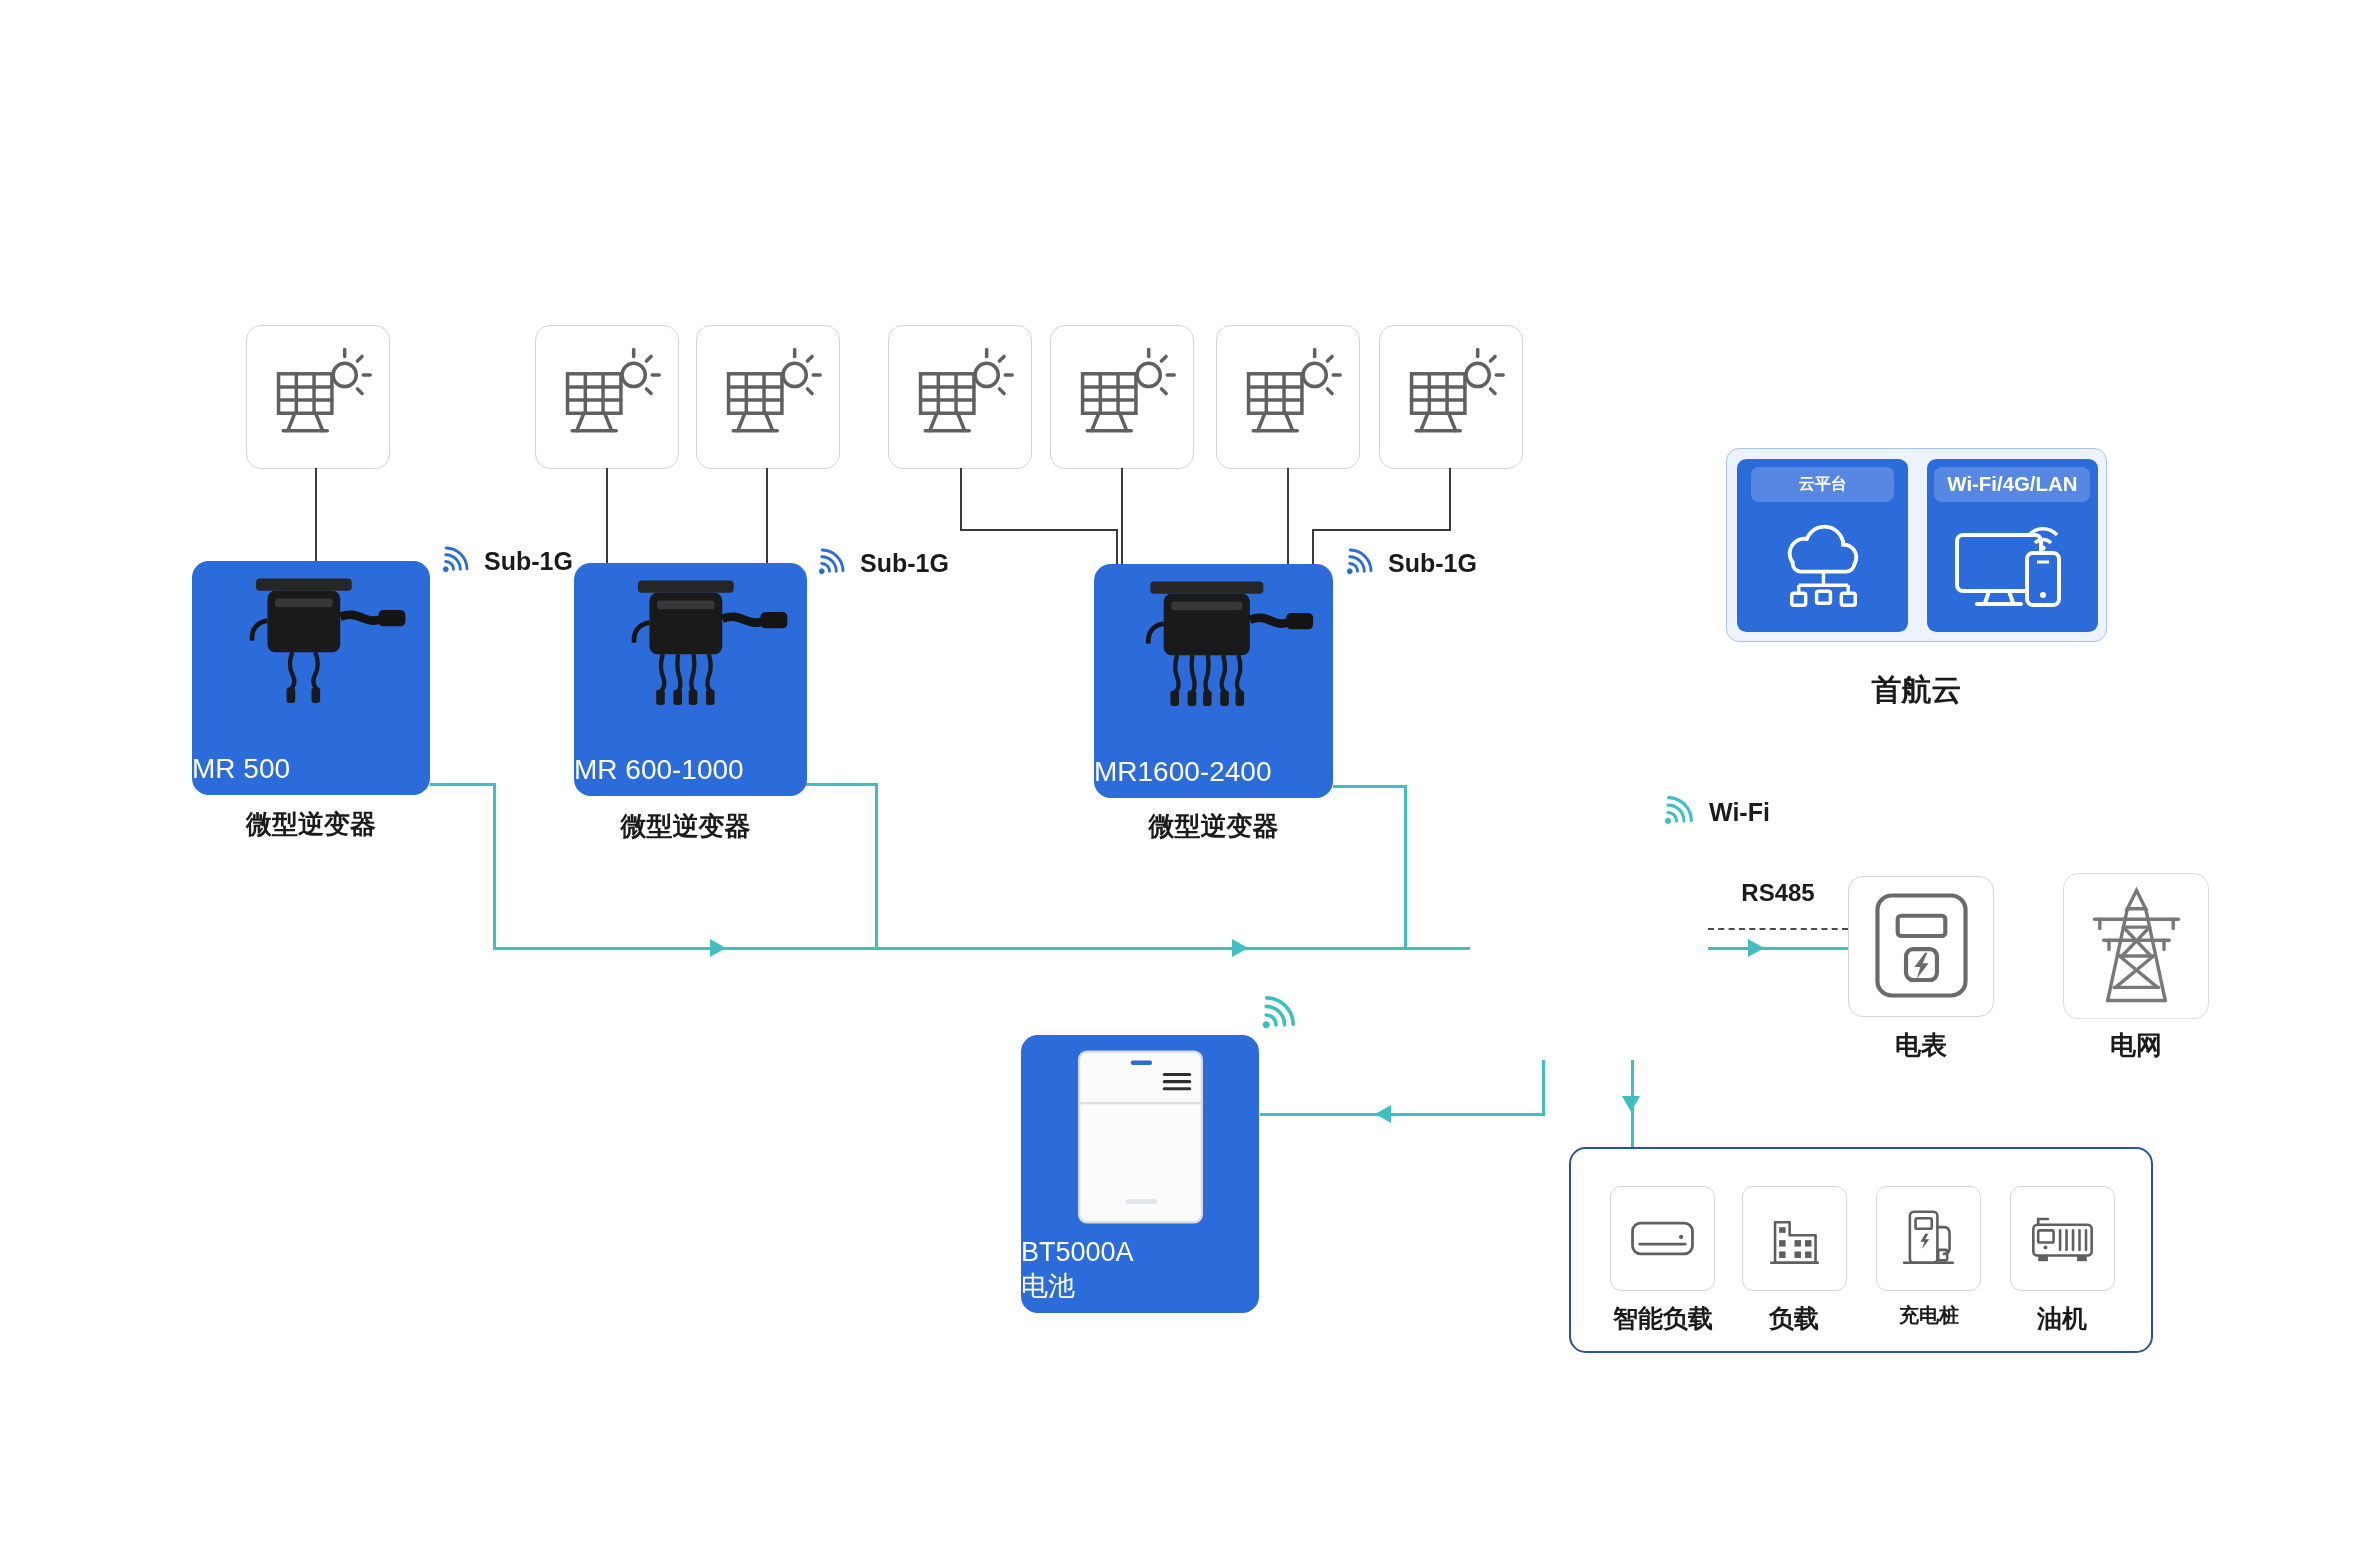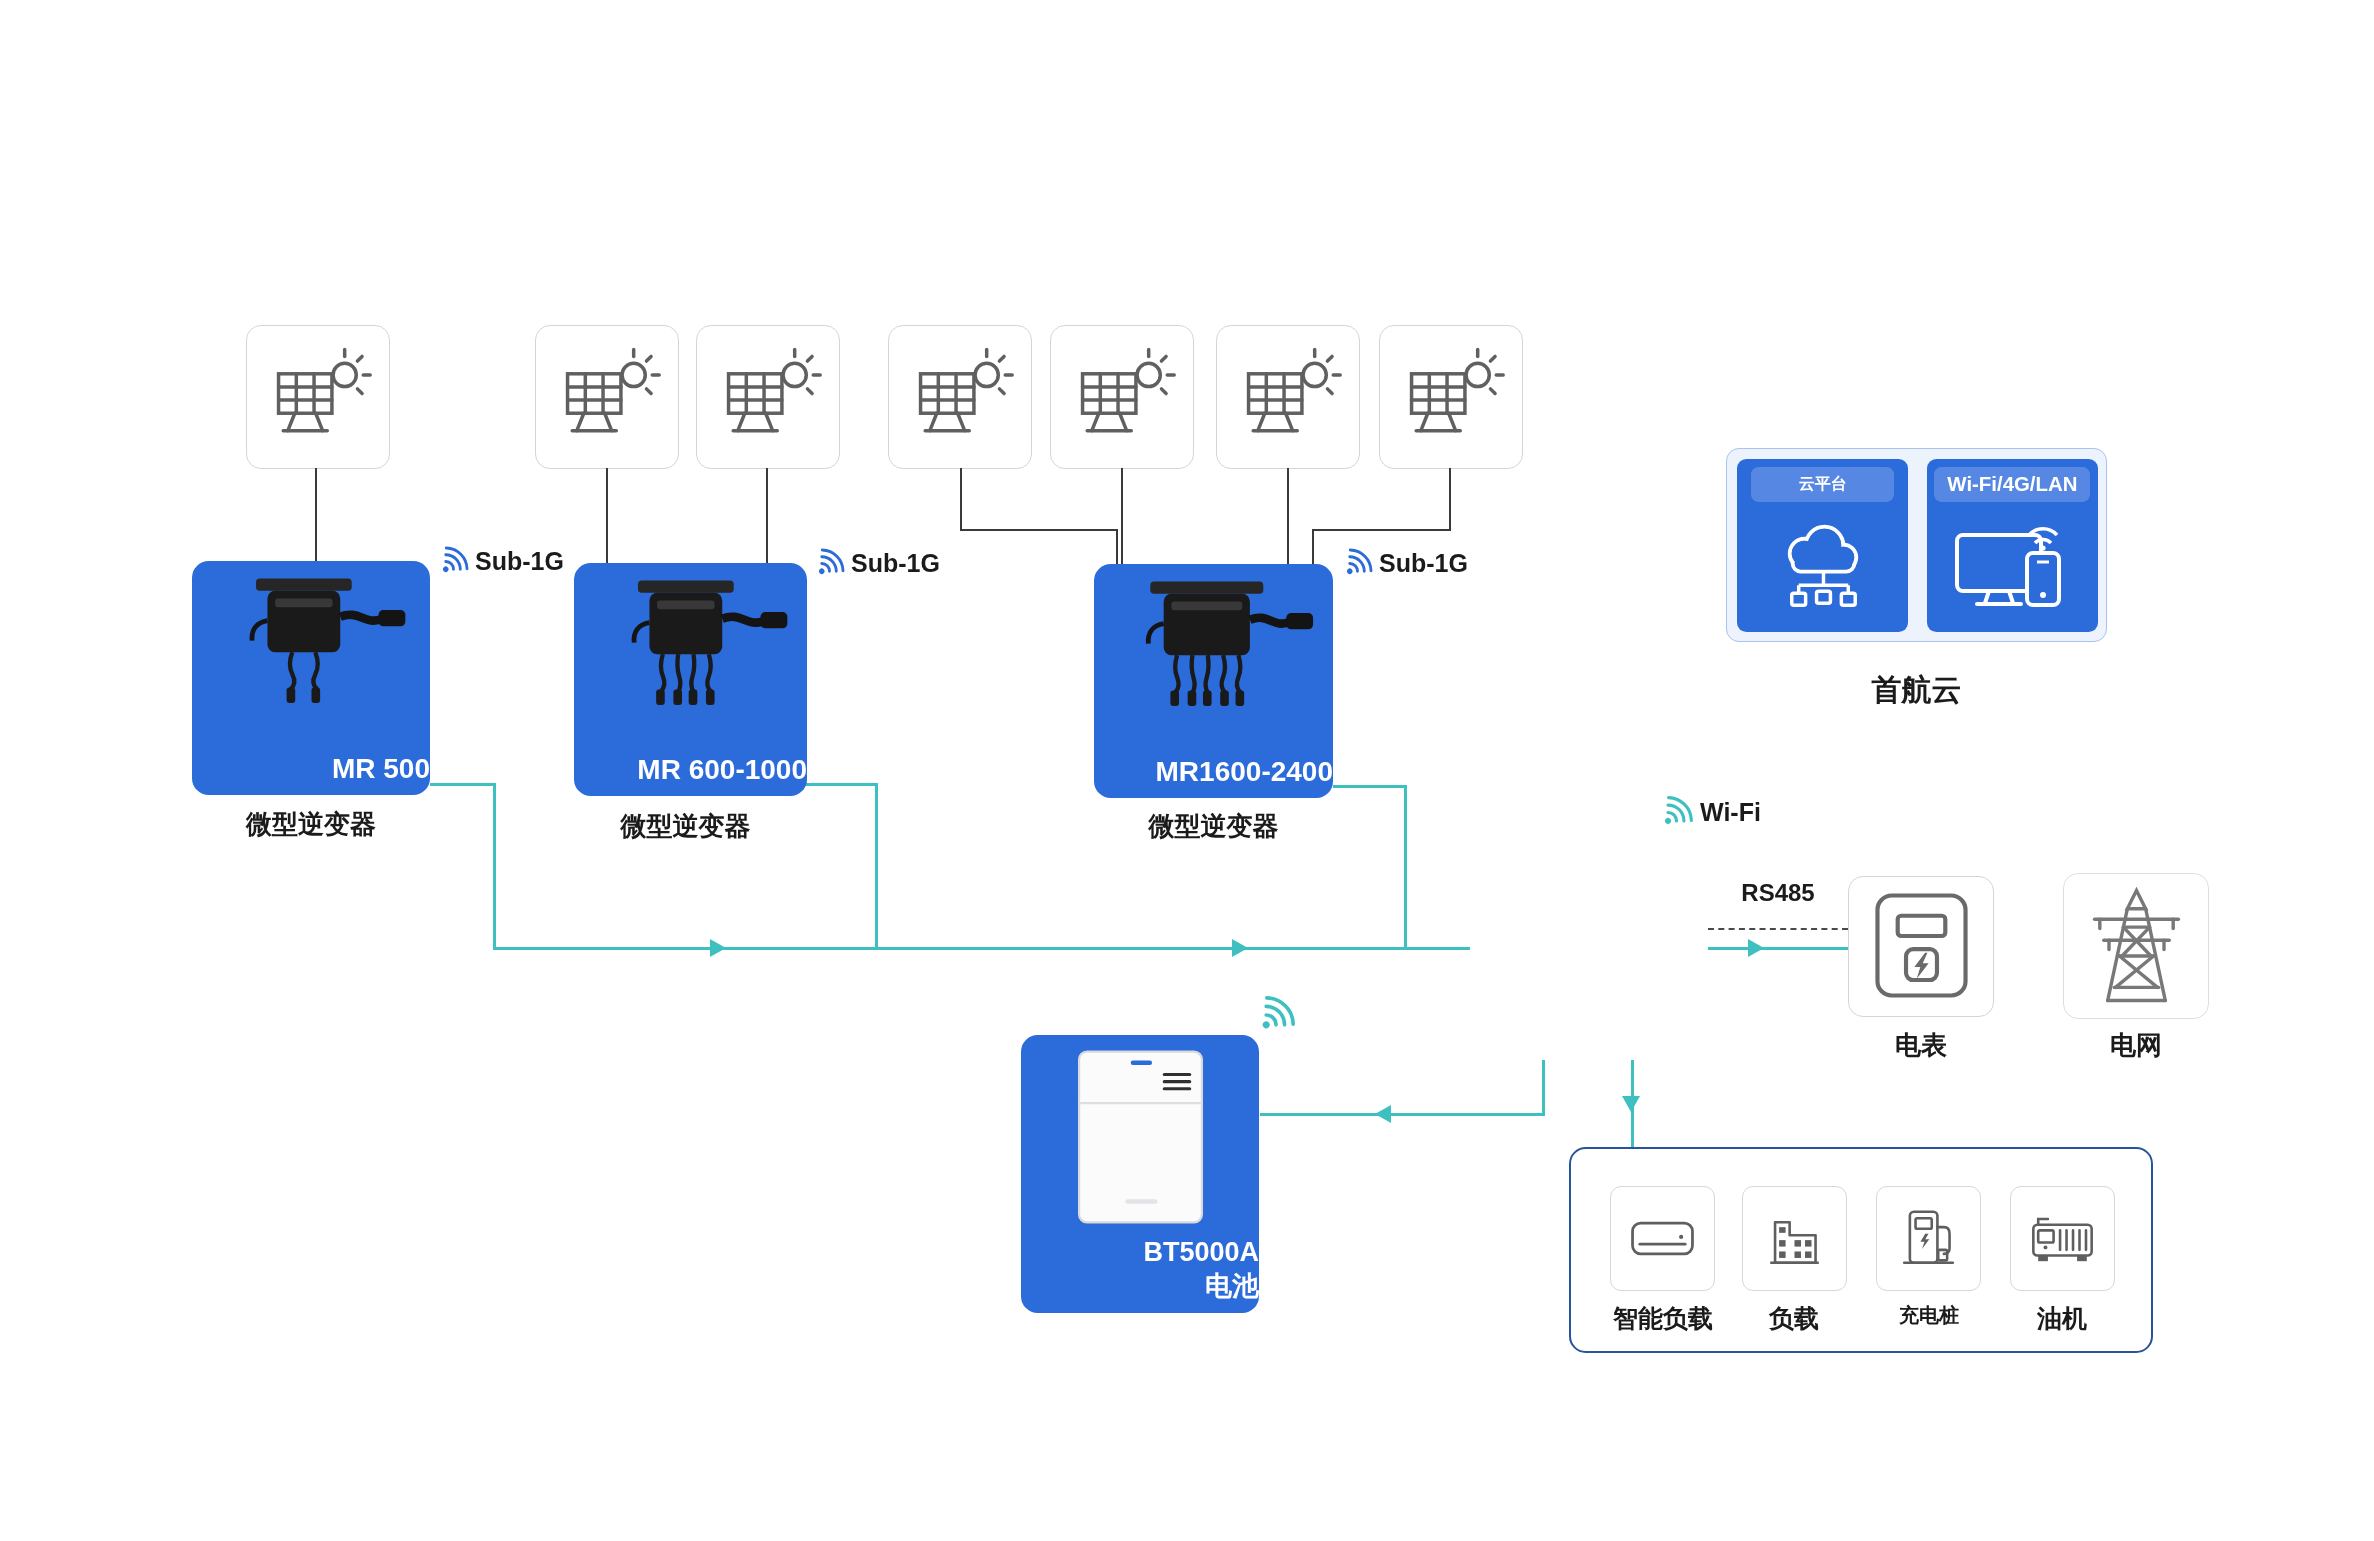--- a/index.html
+++ b/index.html
@@ -25,23 +25,23 @@
   .tline{position:absolute;background:var(--teal)}
   .dashline{position:absolute;border-top:2.8px dashed #4a4a4a}
 
   
   .arrow{position:absolute;width:0;height:0}
   .arrow-r{border-top:9.3px solid transparent;border-bottom:9.3px solid transparent;border-left:16px solid var(--teal)}
   .arrow-l{border-top:9.3px solid transparent;border-bottom:9.3px solid transparent;border-right:16px solid var(--teal)}
   .arrow-d{border-left:9.3px solid transparent;border-right:9.3px solid transparent;border-top:16px solid var(--teal)}
 
   
-  .model-label{position:absolute;left:0;right:0;bottom:10.2px;text-align:right;color:#fff;font-weight:700;font-size:28px}
+  .model-label{position:absolute;left:0;right:0;bottom:10.2px;text-align:left;color:#fff;font-weight:400;font-size:28px}
   .type-label{position:absolute;text-align:center;font-weight:700;font-size:26px;color:var(--text-dark)}
-  .radio-tag{position:absolute;display:flex;align-items:center;gap:1px}
+  .radio-tag{position:absolute;display:flex;align-items:center;gap:10px}
   .radio-tag .wifi-ic{width:41px;height:41px;color:var(--brand-blue)}
   .radio-tag.teal .wifi-ic{color:var(--teal)}
   .radio-tag .radio-text{font-weight:700;font-size:25px;color:var(--text-dark)}
   .under-label{position:absolute;text-align:center;font-weight:700;font-size:26px;color:var(--text-dark)}
 
   
   .cloud-outer{position:absolute;left:1726px;top:448px;width:381px;height:194px;background:#ecf3fc;border:1.9px solid #a9c4ea;border-radius:13px}
   .cloud-panel{position:absolute;top:10.2px;width:171px;height:173px;background:var(--brand-blue);border-radius:9.3px}
   .cloud-pill{position:absolute;top:8.3px;height:35px;background:var(--light-blue);border-radius:7.4px;color:#fff;font-weight:700;display:flex;align-items:center;justify-content:center}
   .inv-img{position:absolute;left:5.6px;top:3.7px;width:227px;height:158px}

